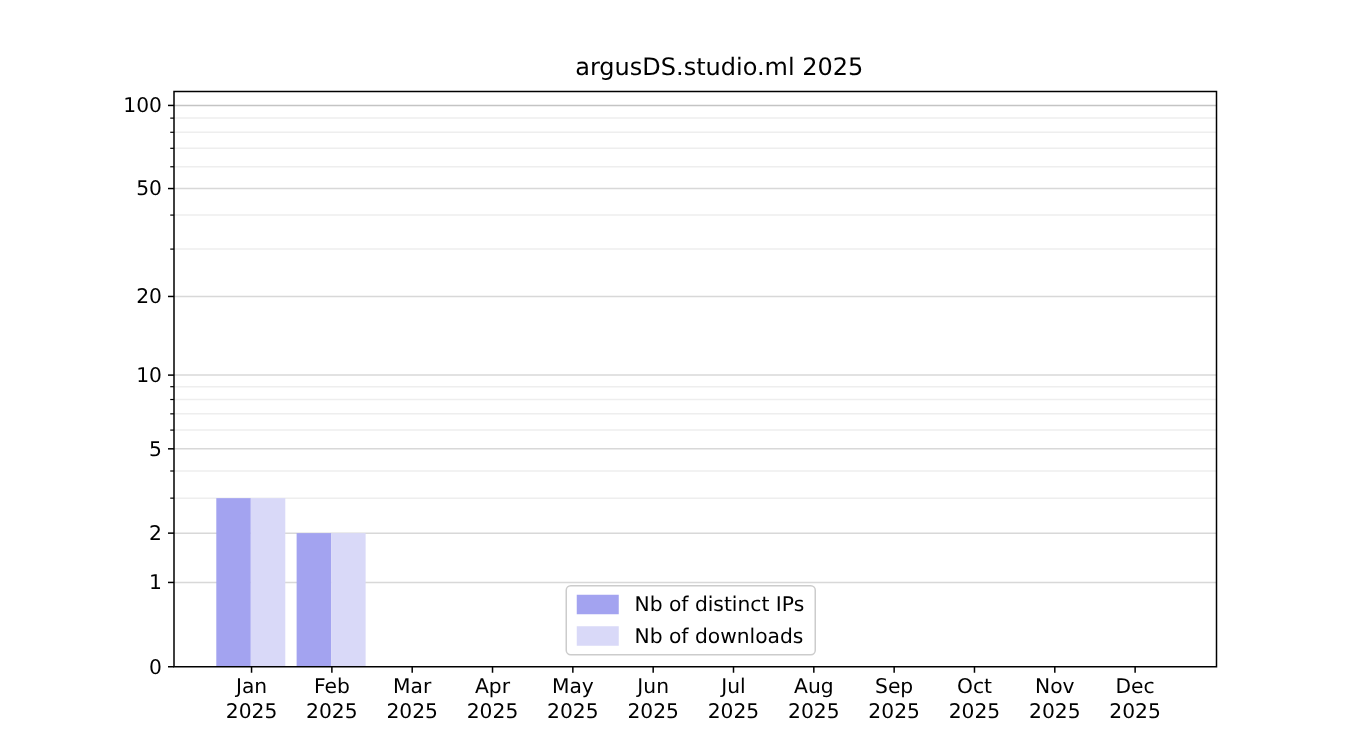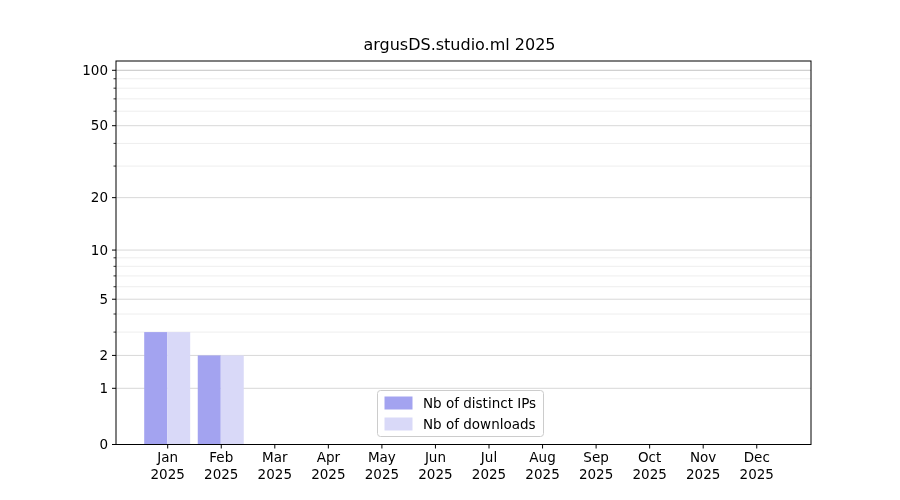--- a/index.html
+++ b/index.html
@@ -1,21 +1,21 @@
 <!DOCTYPE html>
 <html><head>
 <meta charset="utf-8">
 <style>
   html,body{margin:0;padding:0;background:#ffffff;}
   .figure{
     position:relative;width:900px;height:500px;background:#ffffff;overflow:hidden;
     font-family:"DejaVu Sans","Liberation Sans",sans-serif;
   }
   .chart-title{
-    position:absolute;left:112px;top:35px;width:695px;text-align:center;
+    position:absolute;left:132px;top:35px;width:695px;text-align:center;
     font-size:16px;color:#000;
   }
   svg{position:absolute;left:0;top:0;}
   svg text{font-family:"DejaVu Sans","Liberation Sans",sans-serif;fill:#000;}
 </style>
 </head>
 <body>
 
 <div class="figure">
   <div class="chart-title">argusDS.studio.ml 2025</div>

